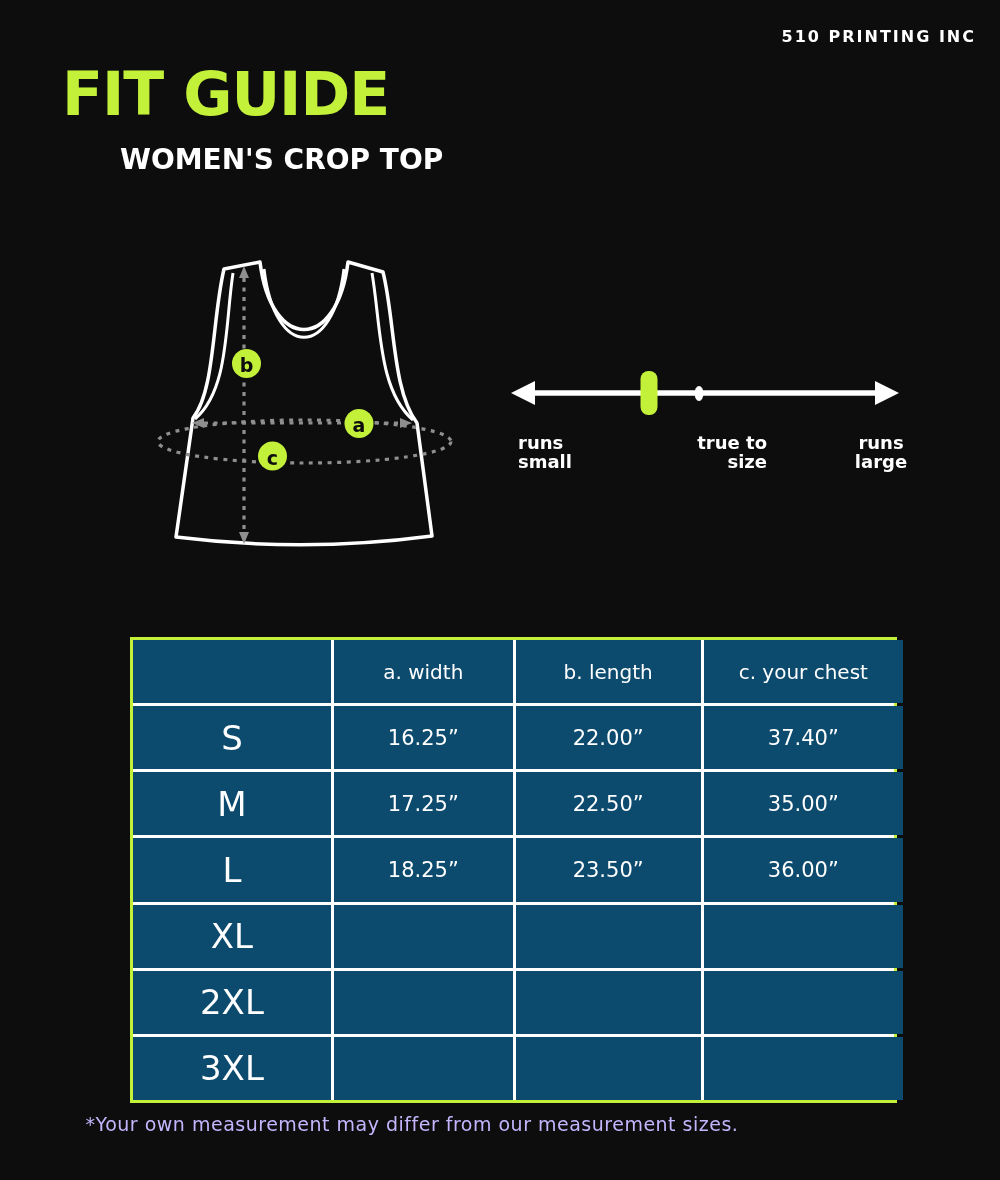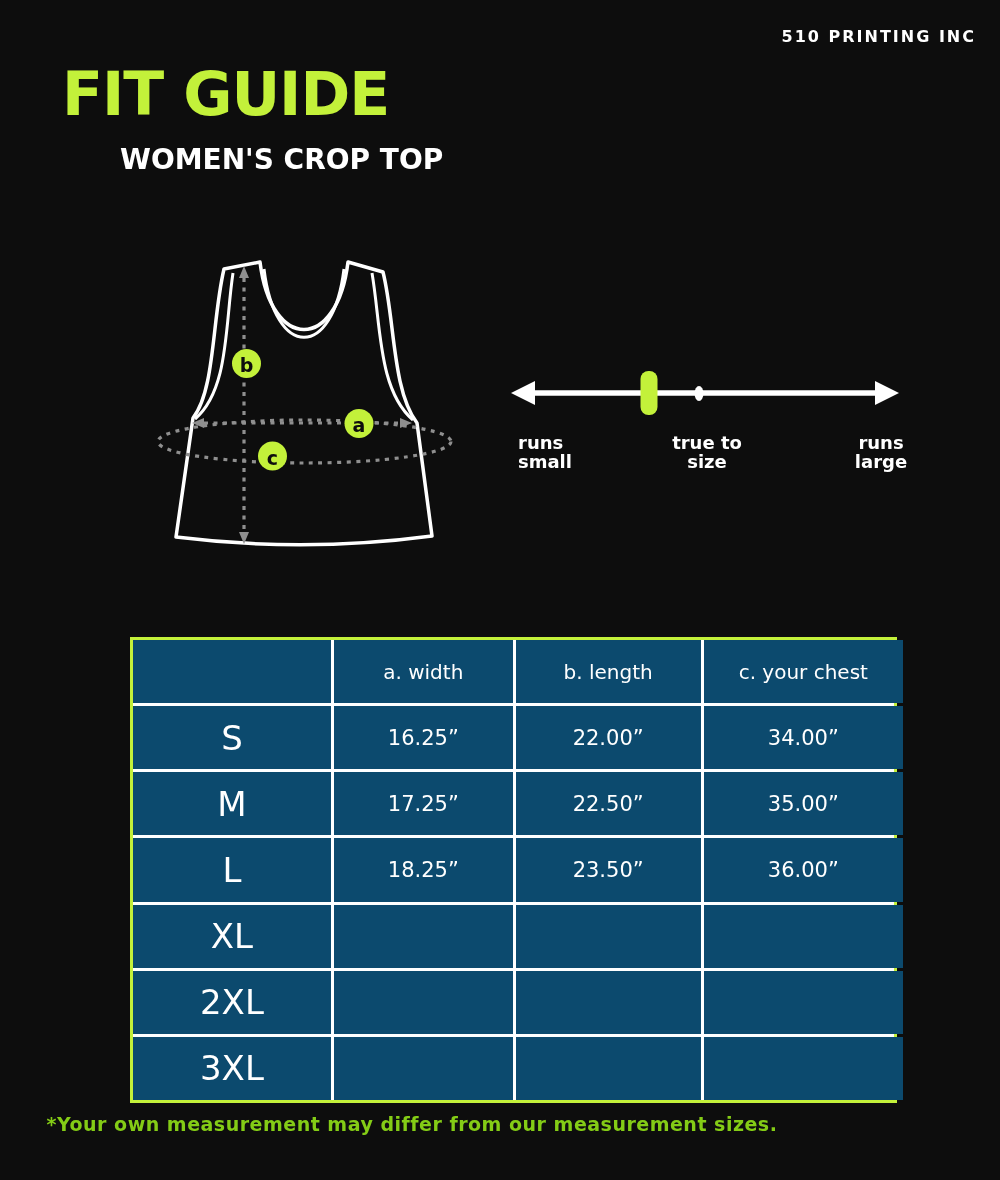--- a/index.html
+++ b/index.html
@@ -36,21 +36,21 @@
   }
   .scale-dot {
     position:absolute; top:15px; width:9px; height:15px; border-radius:50%;
     background:#fff; transform:translateX(-50%); left:48.5%;
   }
   .scale-label {
     position:absolute; top:433px; font-size:18px; font-weight:bold;
     line-height:1.08; color:#fff;
   }
   .scale-label.left   { left:518px; text-align:left; }
-  .scale-label.center { left:647px; width:120px; text-align:center; }
+  .scale-label.center { left:647px; width:120px; text-align:right; }
   .scale-label.right  { left:828px; width:106px; text-align:center; }
   
   .size-table {
     position:absolute; left:130px; top:637px; width:767px; height:466px;
     border:3px solid var(--accent); background:#ffffff;
   }
   .grid {
     display:grid; width:100%; height:100%;
     grid-template-columns:26% 23.5% 24.3% 26.2%;
     grid-template-rows:repeat(7, 1fr);
@@ -59,21 +59,21 @@
   .cell {
     background:#0c4a6e; display:flex; align-items:center; justify-content:center;
     color:#fff; font-weight:normal;
   }
   .cell.head  { font-size:20px; }
   .cell.size  { font-size:34px; }
   .cell.value { font-size:21px; }
   
   .footnote {
     position:absolute; left:0; top:1113px; width:824px; text-align:center;
-    font-size:19px; font-weight:bold; color:#84cc16; letter-spacing:0.5px;
+    font-size:19px; font-weight:normal; color:#c4b5fd; letter-spacing:0.5px;
   }
 </style>
 </head>
 <body>
 
 <div id="page">
 
   <div class="brand">510 PRINTING INC</div>
   <div class="title">FIT GUIDE</div>
   <div class="subtitle">WOMEN'S CROP TOP</div>
@@ -143,21 +143,21 @@
   <div class="size-table">
     <div class="grid">
       <div class="cell head"></div>
       <div class="cell head">a. width</div>
       <div class="cell head">b. length</div>
       <div class="cell head">c. your chest</div>
 
       <div class="cell size">S</div>
       <div class="cell value">16.25”</div>
       <div class="cell value">22.00”</div>
-      <div class="cell value">34.00”</div>
+      <div class="cell value">37.40”</div>
 
       <div class="cell size">M</div>
       <div class="cell value">17.25”</div>
       <div class="cell value">22.50”</div>
       <div class="cell value">35.00”</div>
 
       <div class="cell size">L</div>
       <div class="cell value">18.25”</div>
       <div class="cell value">23.50”</div>
       <div class="cell value">36.00”</div>

